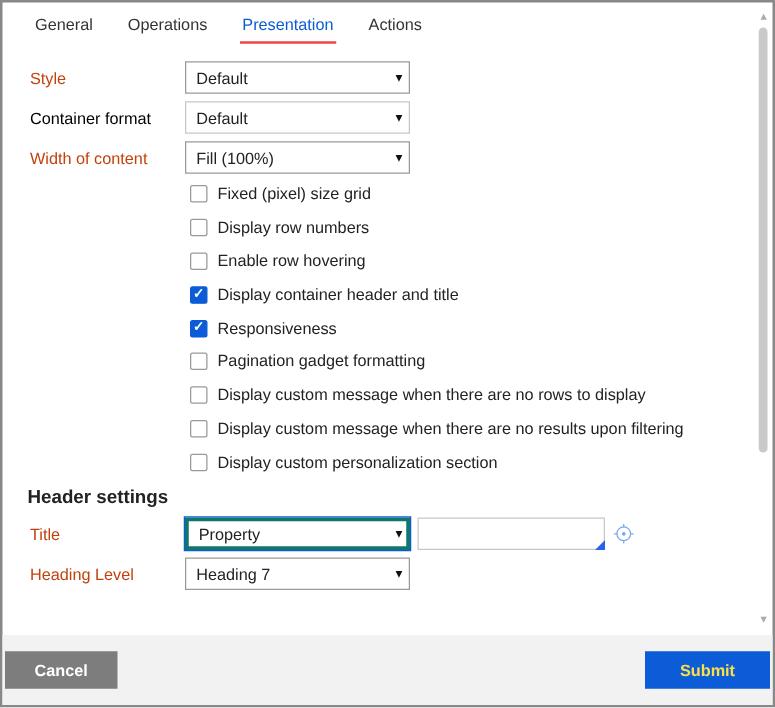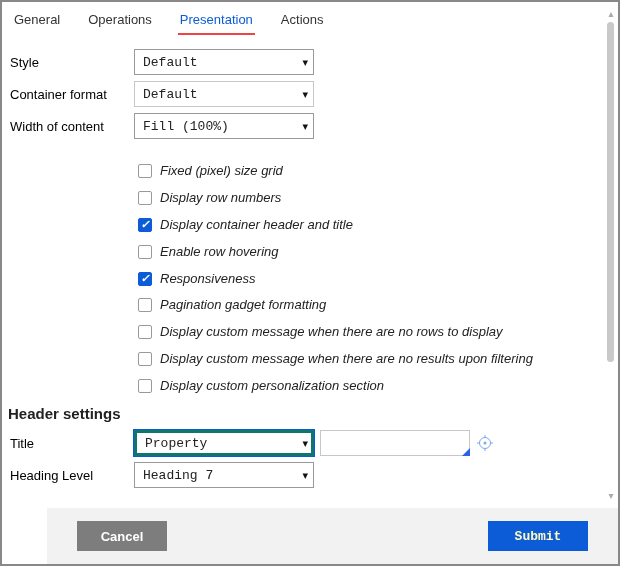--- a/index.html
+++ b/index.html
@@ -1,61 +1,61 @@
 <!DOCTYPE html>
 <html><head>
 <meta charset="utf-8">
 <style>
   * { box-sizing: border-box; margin: 0; padding: 0; }
   html, body { width: 620px; height: 566px; font-family: "Segoe UI", Arial, sans-serif; font-size: 13px; color: #222; }
   .modal-frame { width: 620px; height: 566px; border: 2px solid #888; background: #fff; display: flex; flex-direction: column; position: relative; }
   .modal-header { display: flex; align-items: center; justify-content: space-between; padding: 10px 14px 6px 14px; }
   .modal-title { font-size: 15px; font-weight: 600; }
   .close-x { color: #bbb; font-size: 20px; line-height: 1; cursor: pointer; font-weight: 300; }
-  .body-scroll { flex: 1; overflow: hidden; position: relative; padding: 0 12px 0 4px; }
+  .body-scroll { flex: 1; overflow: hidden; position: relative; padding: 0 12px 0 18px; }
   .body-inner { height: 100%; overflow: hidden; padding-right: 14px;}
   .sim-scrollbar { position: absolute; right: 0; top: 6px; bottom: 6px; width: 14px; }
   .sim-arrow { width: 12px; height: 12px; margin: 0 auto; color: #aaa; font-size: 10px; text-align: center; line-height: 12px; }
   .sim-thumb { position: absolute; left: 3px; width: 7px; top: 14px; height: 340px; background: #c9c9c9; border-radius: 4px; }
   .sim-bottom-arrow { position: absolute; bottom: 0; left: 0; right: 0; }
 
   .tabs { display: flex; gap: 24px; padding: 6px 0 0 6px; margin-bottom: 14px; }
   .tab { padding: 4px 2px 6px 2px; font-size: 13px; color: #333; cursor: pointer; }
   .tab.active { color: #0b5cd6; border-bottom: 2px solid #ef4444; font-weight: 500; }
 
   .form-row { display: flex; align-items: center; margin-bottom: 6px; min-height: 26px;}
-  .form-label { width: 128px; font-size: 13px; color: #000000; padding-left: 4px;}
+  .form-label { width: 128px; font-size: 13px; color: #c2410c; padding-left: 4px;}
   .form-label.muted { color: #000000; }
   .form-field { flex: 0 0 auto; }
 
   .select-wrap { position: relative; display: inline-block; width: 180px; }
-  .select-box { width: 100%; height: 26px; border: 1px solid #9a9a9a; background: #fff; padding: 0 22px 0 8px; font-size: 13px; display: flex; align-items: center; cursor: pointer; font-family: Liberation Mono, monospace; }
+  .select-box { width: 100%; height: 26px; border: 1px solid #9a9a9a; background: #fff; padding: 0 22px 0 8px; font-size: 13px; display: flex; align-items: center; cursor: pointer; }
   .select-box.slim { border-color: #c7c7c7; }
   .select-box.sel-focus { border: 3px solid #0f766e; outline: 1px solid #0b5cd6; }
   .select-caret { position: absolute; right: 6px; top: 50%; transform: translateY(-50%); color: #111; font-size: 11px; pointer-events: none;}
   .select-caret::before { content: "▾"; }
 
-  .check-stack { margin-left: 132px; margin-top: 24px; font-style: italic;}
+  .check-stack { margin-left: 132px; margin-top: 8px;}
   .check-row { display: flex; align-items: flex-start; gap: 8px; margin-bottom: 10px; font-size: 13px; }
   .chk { width: 14px; height: 14px; border: 1px solid #999; border-radius: 2px; background: #fff; display: inline-flex; align-items: center; justify-content: center; flex-shrink: 0; margin-top: 1px; cursor: pointer;}
   .chk.on { background: #0b5cd6; border-color: #0b5cd6; }
   .chk.on::after { content: "✓"; color: #fff; font-size: 11px; line-height: 1; font-weight: bold;}
   .chk-label { line-height: 1.3; }
 
   .section-title { font-size: 15px; font-weight: 600; margin: 10px 0 8px 2px; }
 
   .title-row-extras { display: flex; align-items: center; gap: 6px;}
   .blank-input { width: 150px; height: 26px; border: 1px solid #c7c7c7; background: #fff; position: relative;}
   .blank-input-corner { position: absolute; right: -1px; bottom: -1px; width: 0; height: 0; border-left: 8px solid transparent; border-bottom: 8px solid #2a64e6; }
   .target-icon { color: #7aa9ec; font-size: 16px; display: inline-flex; align-items: center; justify-content: center; width: 18px;}
 
-  .footer { height: 56px; background: #f2f2f2; display: flex; align-items: center; justify-content: space-between; padding: 0 30px; margin-left: 45px; }
+  .footer { height: 56px; background: #f2f2f2; display: flex; align-items: center; justify-content: space-between; padding: 0 2px; }
   .btn { height: 30px; min-width: 90px; border: none; font-size: 13px; font-weight: 600; cursor: pointer; }
   .btn-cancel { background: #7d7d7d; color: #fff; }
-  .btn-submit { background: #0b5cd6; color: #fef9c3; min-width: 100px; font-family: Liberation Mono, monospace;}
+  .btn-submit { background: #0b5cd6; color: #fde047; min-width: 100px;}
 </style>
 </head>
 <body>
 
 <div class="modal-frame">
 
 
   <div class="body-scroll">
     <div class="body-inner">
 
@@ -105,26 +105,26 @@
       <div class="check-stack" id="cb-stack">
           <div class="check-row">
             <span class="chk"></span>
             <span class="chk-label">Fixed (pixel) size grid</span>
           </div>
           <div class="check-row">
             <span class="chk"></span>
             <span class="chk-label">Display row numbers</span>
           </div>
           <div class="check-row">
+            <span class="chk"></span>
+            <span class="chk-label">Enable row hovering</span>
+          </div>
+          <div class="check-row">
             <span class="chk on"></span>
             <span class="chk-label">Display container header and title</span>
-          </div>
-          <div class="check-row">
-            <span class="chk"></span>
-            <span class="chk-label">Enable row hovering</span>
           </div>
           <div class="check-row">
             <span class="chk on"></span>
             <span class="chk-label">Responsiveness</span>
           </div>
           <div class="check-row">
             <span class="chk"></span>
             <span class="chk-label">Pagination gadget formatting</span>
           </div>
           <div class="check-row">

